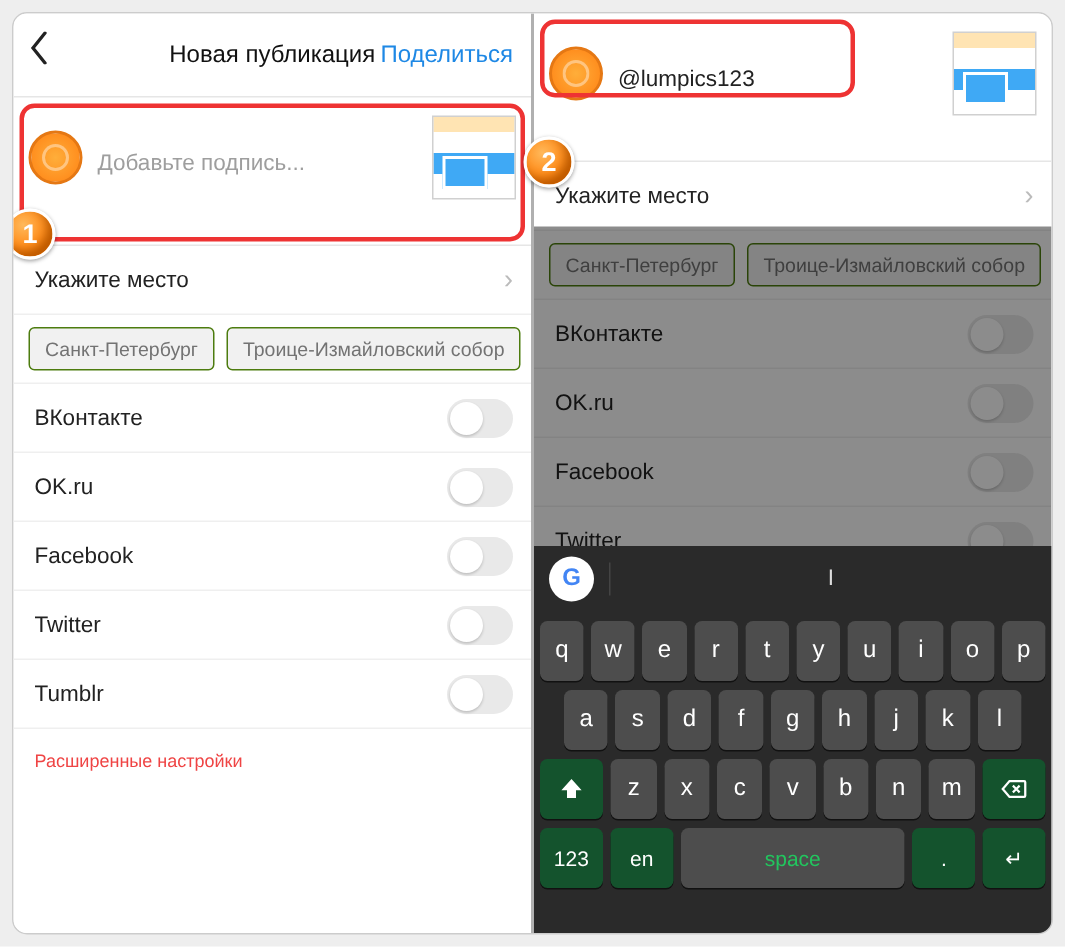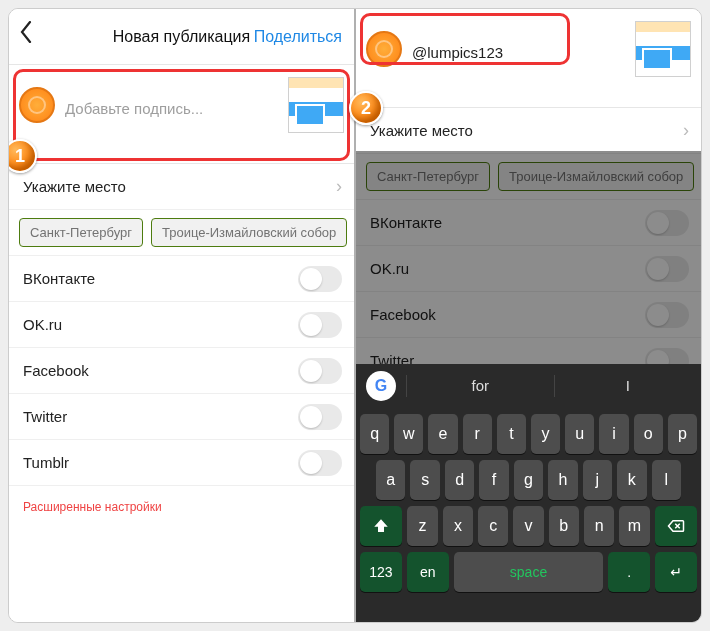--- a/index.html
+++ b/index.html
@@ -154,21 +154,20 @@
         </div>
     </div>
 
     <div class="dim"></div>
 
     <div class="kbd">
       <div class="sugg">
         <div class="g">
             <span>G</span>
           </div>
-        <div class="w">for</div>
         <div class="w">I</div>
       </div>
       <div class="krow">
         <div class="key">q</div>
         <div class="key">w</div>
         <div class="key">e</div>
         <div class="key">r</div>
         <div class="key">t</div>
         <div class="key">y</div>
         <div class="key">u</div>

